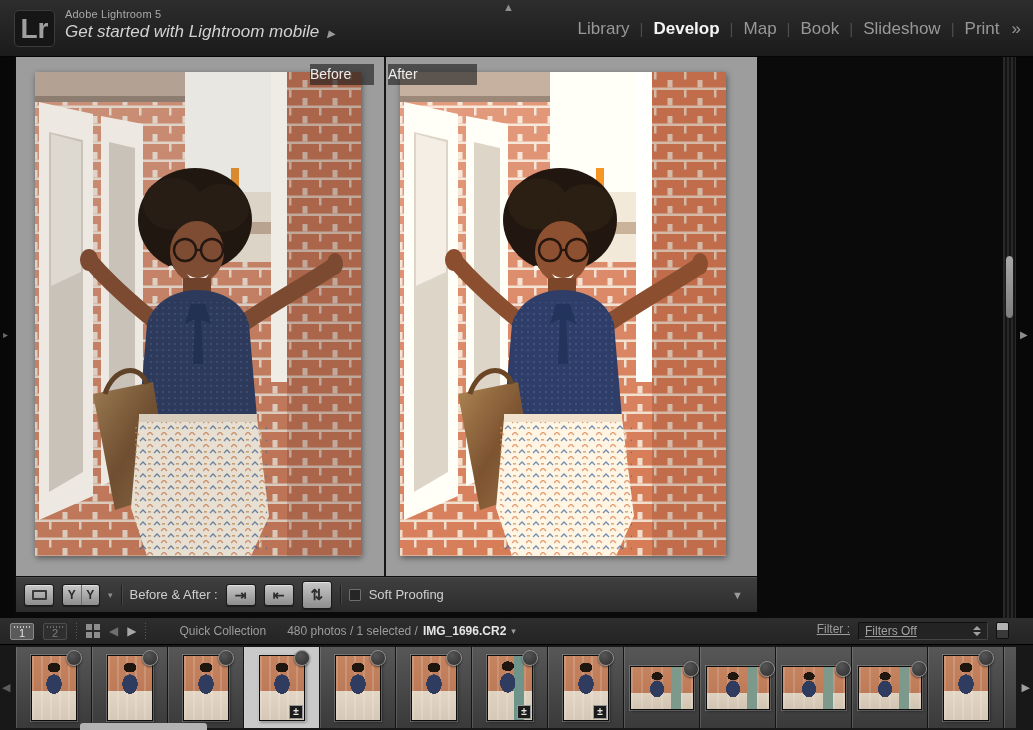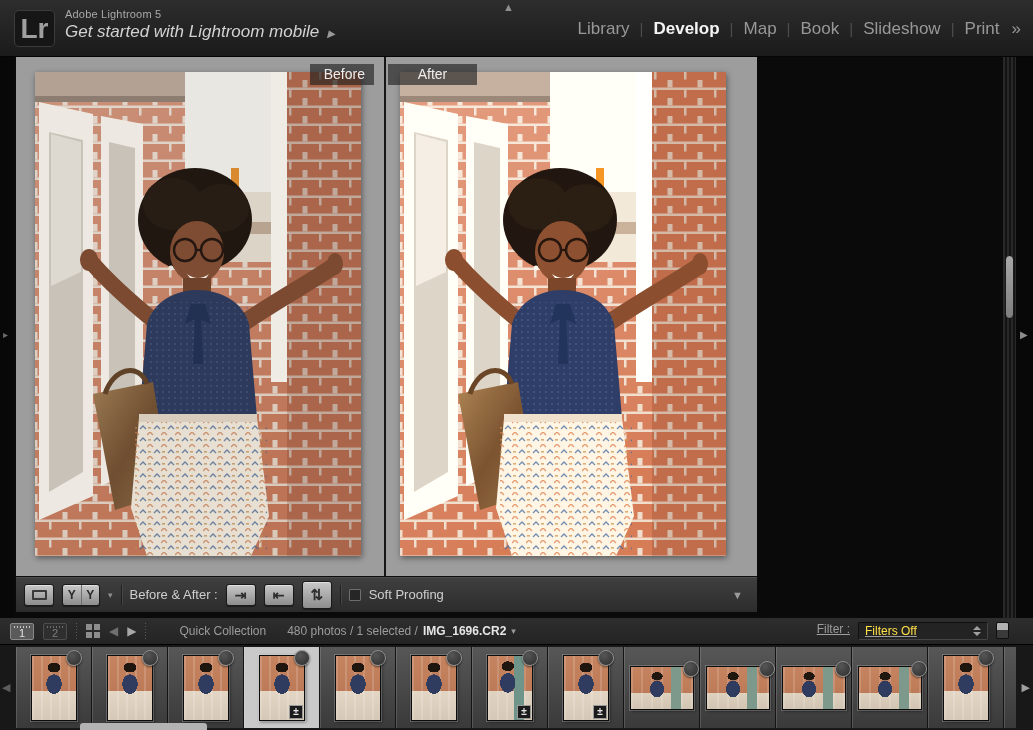--- a/index.html
+++ b/index.html
@@ -34,22 +34,22 @@
   
   .content { position:absolute; left:16px; top:0; width:741px; height:555px; background:#9d9d9d; }
   .pane-divider { position:absolute; left:368px; top:0; width:2px; height:519px; background:#161616; }
   .photo { position:absolute; top:15px; width:326px; height:484px; box-shadow:1px 2px 6px rgba(0,0,0,.45); background:#c07a59; }
   .photo.before { left:19px; }
   .photo.after { left:384px; }
   .photo svg { display:block; width:100%; height:100%; }
   .photo.after svg { filter:brightness(1.09) saturate(1.1) contrast(1.02); }
   .ba-band { position:absolute; top:7px; height:21px; background:rgba(28,28,28,.62);
     color:#ededed; font-size:14px; line-height:21px; }
-  .ba-band.before-band { left:294px; width:64px; text-align:right; padding-right:9px; }
-  .ba-band.after-band { left:372px; width:89px; text-align:center; }
+  .ba-band.before-band { left:294px; width:64px; text-align:left; padding-right:9px; }
+  .ba-band.after-band { left:372px; width:89px; text-align:left; }
 
   
   .toolbar { position:absolute; left:0; top:519px; width:741px; height:36px;
     background:linear-gradient(#404040,#2c2c2c); border-top:1px solid #0e0e0e;
     box-shadow:inset 0 1px 0 rgba(255,255,255,.08);
     display:flex; align-items:center; padding:0 8px; gap:8px; }
   .tb-btn { background:linear-gradient(#c8c8c8,#8d8d8d); border:1px solid #1a1a1a; border-radius:3px;
     box-shadow:0 1px 1px rgba(0,0,0,.4), inset 0 1px 0 rgba(255,255,255,.45);
     display:flex; align-items:center; justify-content:center; cursor:pointer; }
   .tb-loupe { width:30px; height:22px; }
@@ -95,21 +95,21 @@
   .nav-arrow { font-size:12px; cursor:pointer; }
   .nav-arrow.back { color:#6f6f6f; }
   .nav-arrow.fwd { color:#a8a8a8; }
   .qc-label { margin-left:24px; }
   .strip-status { margin-left:12px; display:flex; align-items:center; gap:5px; cursor:pointer; }
   .strip-status .fname { color:#e6e6e6; font-weight:bold; }
   .strip-status .dd { font-size:9px; color:#9c9c9c; }
   .filter-zone { margin-left:auto; display:flex; align-items:flex-start; gap:8px; padding-right:14px;text-decoration:underline; }
   .filter-dd { width:130px; height:18px; background:#232323; border-top:1px solid #101010; border-left:1px solid #101010;
     border-bottom:1px solid #454545; border-right:1px solid #454545; border-radius:2px;
-    display:flex; align-items:center; padding:0 6px; color:#fde047; cursor:pointer; }
+    display:flex; align-items:center; padding:0 6px; color:#a3a3a3; cursor:pointer; }
   .filter-dd .spinner { margin-left:auto; }
   .filter-toggle { width:13px; height:17px; border:1px solid #101010; border-radius:2px;
     background:linear-gradient(#b2b2b2 0 46%, #3a3a3a 46%); cursor:pointer; }
 
   
   .strip { position:absolute; left:0; top:645px; width:1033px; height:85px; background:#181818; }
   .strip .edge-arrow { position:absolute; top:36px; font-size:11px; }
   .strip .edge-arrow.left { left:2px; color:#5c5c5c; }
   .strip .edge-arrow.right { right:3px; color:#a0a0a0; }
   .cells { position:absolute; left:16px; top:2px; width:1000px; height:81px; display:flex; overflow:hidden; }

